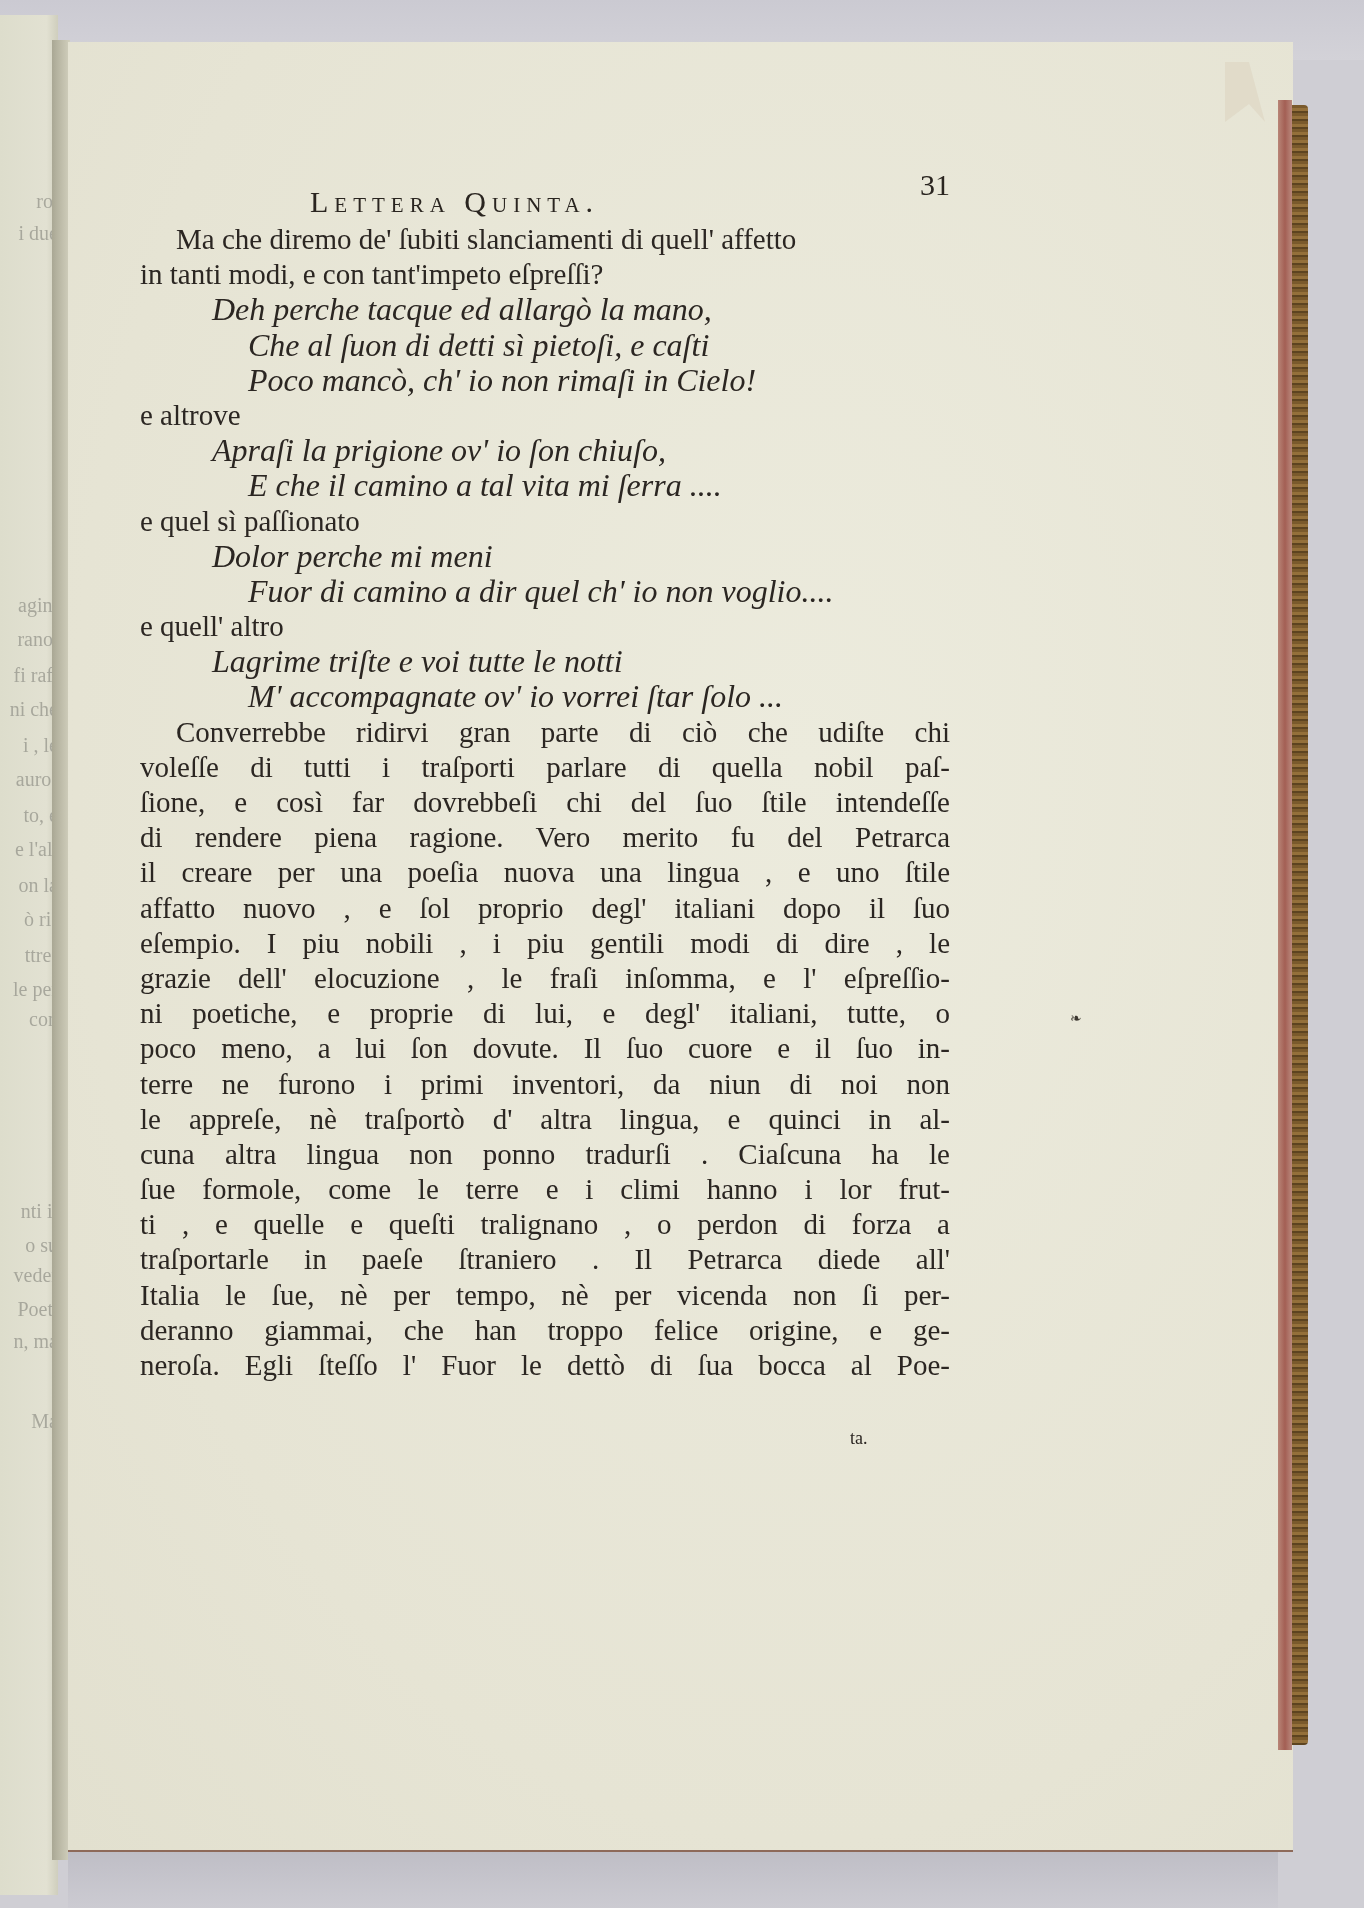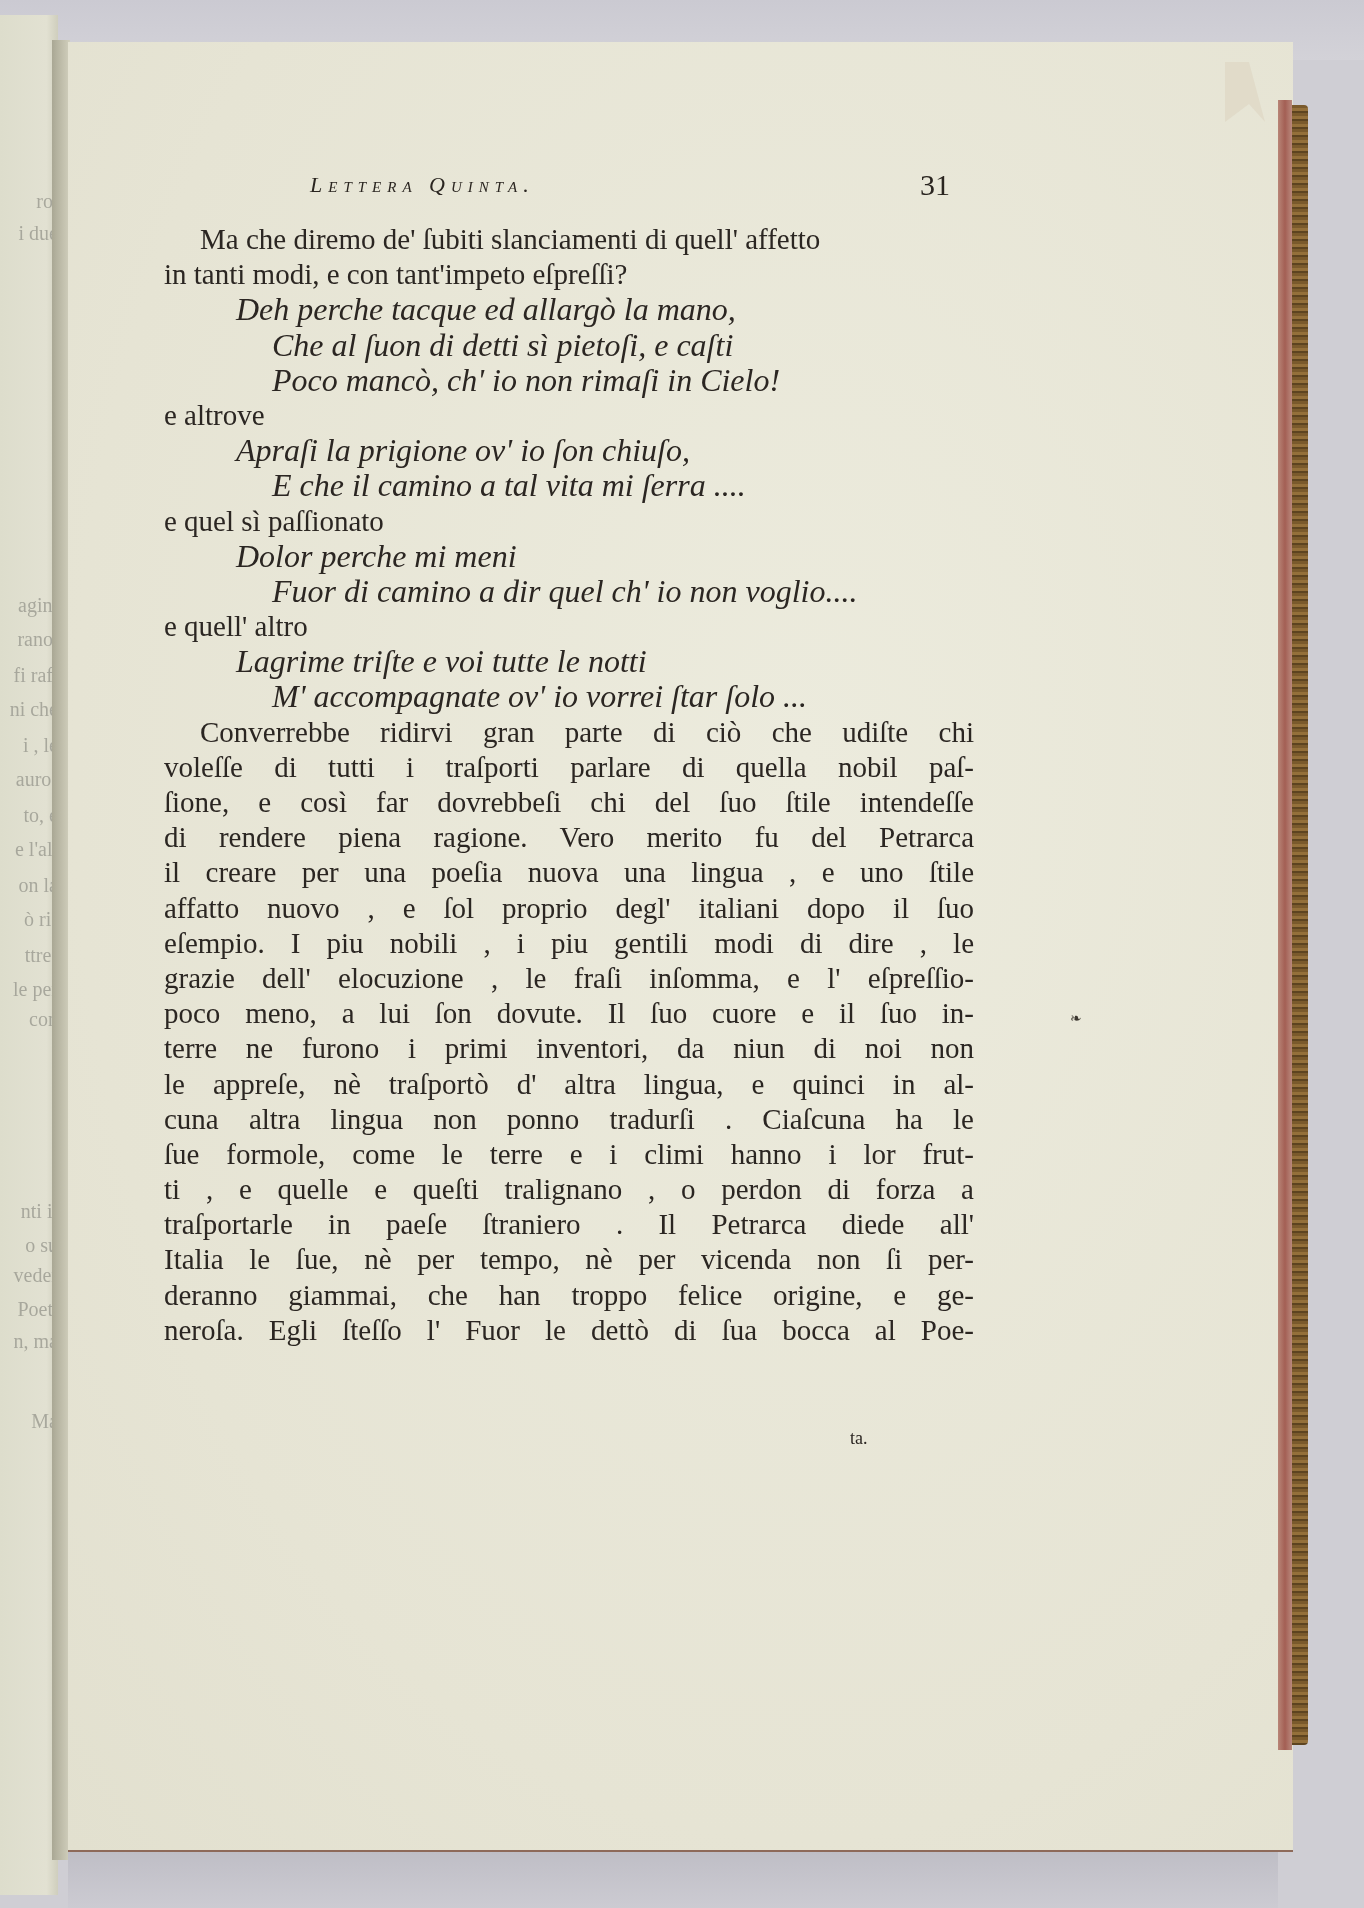--- a/index.html
+++ b/index.html
@@ -21,24 +21,24 @@
       background:#e9e7d8;
       background-image:radial-gradient(ellipse at 60% 40%, #ecebdd 0%, #e6e4d4 70%, #e2e0cf 100%);
       border-bottom:2px solid #8e6a5a;
     }
     .page-corner { position:absolute; left:1225px; top:62px; width:40px; height:60px; background:#e1dbc9; clip-path:polygon(0 0,60% 0,100% 100%,60% 70%,0 100%); }
     .edge-red { position:absolute; left:1278px; top:100px; width:14px; height:1650px; background:linear-gradient(90deg,#b88577,#a35f54,#b9887c); }
     .edge-leather { position:absolute; left:1292px; top:105px; width:16px; height:1640px; background:repeating-linear-gradient(180deg,#7a5a2c 0 3px,#94703a 3px 6px,#5d4420 6px 8px); border-radius:0 4px 4px 0; }
     .shadow-bottom { position:absolute; left:68px; top:1852px; width:1210px; height:56px; background:linear-gradient(#bfbec6,#cccbd2); }
 
     .running-head { position:absolute; left:310px; top:168px; width:640px; height:44px; color:#2a2520; }
-    .running-head .title { position:absolute; left:0; top:4px; font-size:22px; letter-spacing:6px; font-variant:small-caps;font-style:italic; }
+    .running-head .title { position:absolute; left:0; top:17px; font-size:30px; letter-spacing:6px; font-variant:small-caps; }
     .running-head .pno { position:absolute; right:0; top:0; font-size:30px; }
 
-    .text-block { position:absolute; left:140px; top:222px; width:810px; color:#2b2622;margin-left:24px; }
+    .text-block { position:absolute; left:140px; top:222px; width:810px; color:#2b2622; }
     .line { height:35.2px; line-height:35.2px; font-size:29px; white-space:nowrap; }
     .line.just { text-align:justify; text-align-last:justify; }
     .line.verse { font-style:italic; font-size:32px; }
     .indent-p { padding-left:36px; }
     .v1 { padding-left:72px; }
     .v2 { padding-left:108px; }
     .catch { position:absolute; left:850px; top:1428px; font-size:18px; color:#2b2622; }
     .ornament { position:absolute; left:1070px; top:1010px; font-size:14px; color:#3c3730; }
   </style>
 </head>
@@ -98,20 +98,21 @@
     <div class="line verse v1">Lagrime triſte e voi tutte le notti</div>
     <div class="line verse v2">M' accompagnate ov' io vorrei ſtar ſolo ...</div>
     <div class="line indent-p just">Converrebbe ridirvi gran parte di ciò che udiſte chi</div>
     <div class="line just">voleſſe di tutti i traſporti parlare di quella nobil paſ-</div>
     <div class="line just">ſione, e così far dovrebbeſi chi del ſuo ſtile intendeſſe</div>
     <div class="line just">di rendere piena ragione. Vero merito fu del Petrarca</div>
     <div class="line just">il creare per una poeſia nuova una lingua , e uno ſtile</div>
     <div class="line just">affatto nuovo , e ſol proprio degl' italiani dopo il ſuo</div>
     <div class="line just">eſempio. I piu nobili , i piu gentili modi di dire , le</div>
     <div class="line just">grazie dell' elocuzione , le fraſi inſomma, e l' eſpreſſio-</div>
+    <div class="line just">ni poetiche, e proprie di lui, e degl' italiani, tutte, o</div>
     <div class="line just">poco meno, a lui ſon dovute. Il ſuo cuore e il ſuo in-</div>
     <div class="line just">terre ne furono i primi inventori, da niun di noi non</div>
     <div class="line just">le appreſe, nè traſportò d' altra lingua, e quinci in al-</div>
     <div class="line just">cuna altra lingua non ponno tradurſi . Ciaſcuna ha le</div>
     <div class="line just">ſue formole, come le terre e i climi hanno i lor frut-</div>
     <div class="line just">ti , e quelle e queſti tralignano , o perdon di forza a</div>
     <div class="line just">traſportarle in paeſe ſtraniero . Il Petrarca diede all'</div>
     <div class="line just">Italia le ſue, nè per tempo, nè per vicenda non ſi per-</div>
     <div class="line just">deranno giammai, che han troppo felice origine, e ge-</div>
     <div class="line just">neroſa. Egli ſteſſo l' Fuor le dettò di ſua bocca al Poe-</div>

